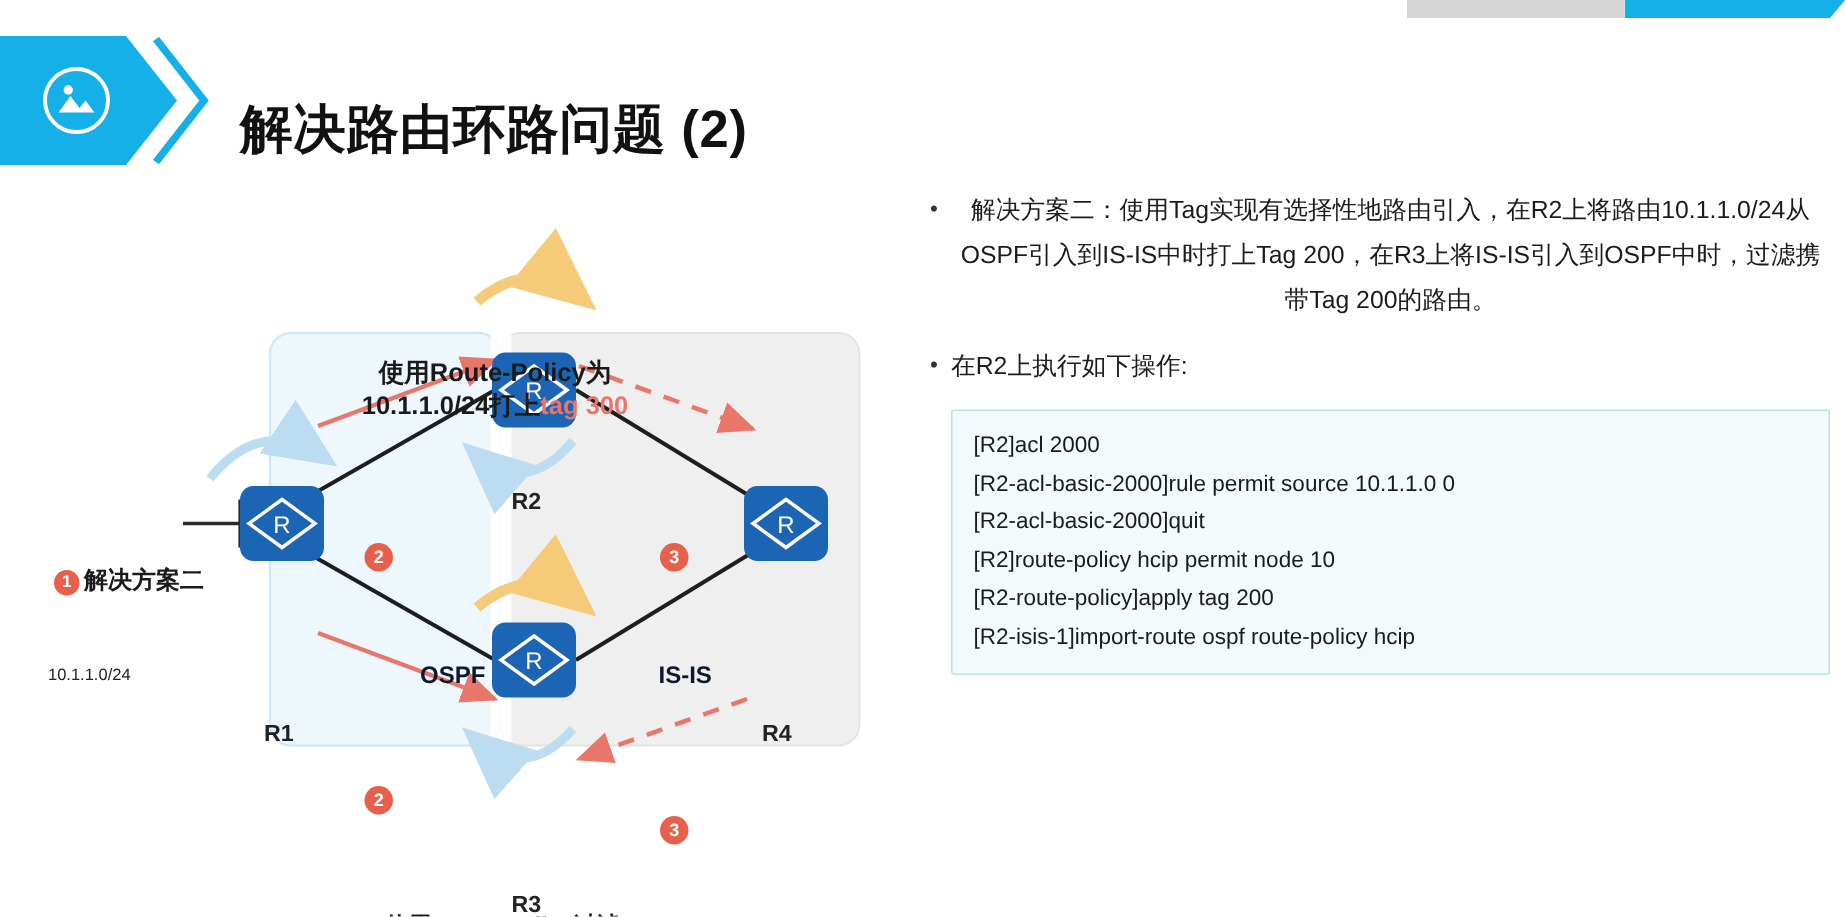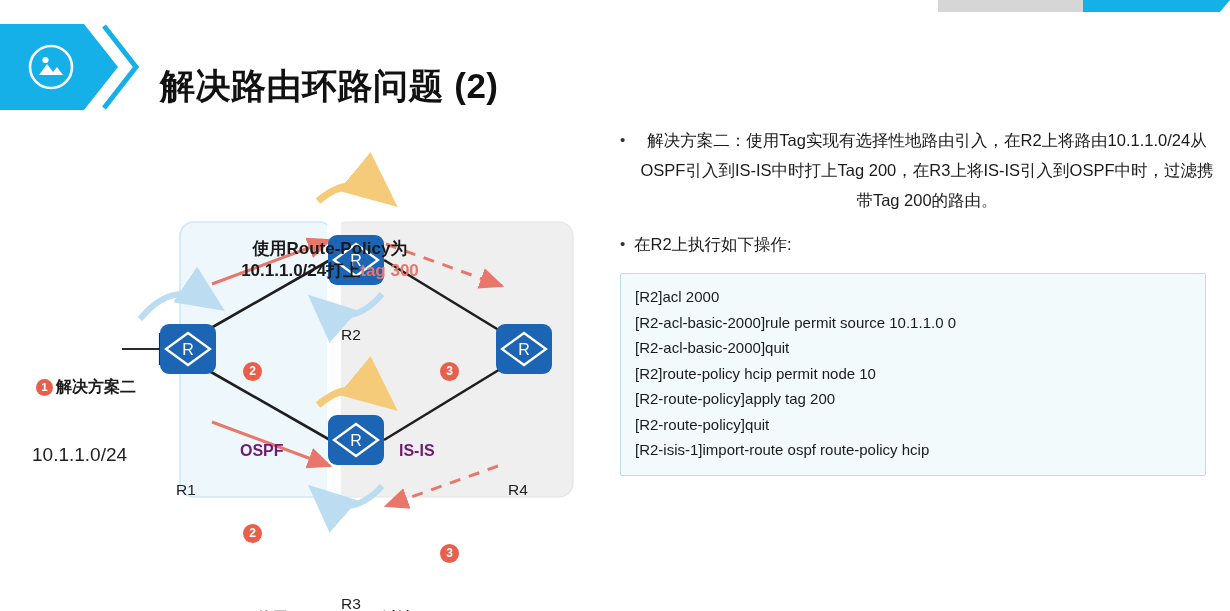--- a/index.html
+++ b/index.html
@@ -36,46 +36,46 @@
   .dg-text{position:absolute;font-weight:bold;white-space:nowrap;}
   #anno-top{left:185px;top:134px;width:290px;text-align:center;font-size:17px;line-height:22px;}
   #anno-bottom{left:190px;top:503px;width:290px;text-align:center;font-size:15.5px;line-height:22px;}
   .tagred{color:#e8766a;}
 
   #lbl-introduce{left:36px;top:273px;font-size:16px;}
   #lbl-introduce .numcirc{display:inline-block;width:17px;height:17px;border-radius:50%;
       background:#e8604c;color:#fff;font-size:11.5px;line-height:17px;text-align:center;
       font-weight:bold;vertical-align:1px;margin-right:3px;}
 
-  #lbl-ip{left:32px;top:340px;font-size:19px;font-weight:normal;color:#222;}
-
-  .zone-label{position:absolute;font-size:16px;font-weight:bold;color:#701a75;}
+  #lbl-ip{left:32px;top:340px;font-size:11px;font-weight:normal;color:#222;}
+
+  .zone-label{position:absolute;font-size:16px;font-weight:bold;color:#0f172a;margin-left:40px;}
   #zone-ospf{left:240px;top:338px;}
   #zone-isis{left:399px;top:338px;}
 
-  .rt-label{position:absolute;font-size:15.5px;font-weight:normal;color:#222;}
+  .rt-label{position:absolute;font-size:15.5px;font-weight:bold;color:#222;}
   #rl-r1{left:176px;top:377px;}
   #rl-r2{left:341px;top:222px;}
   #rl-r3{left:341px;top:455px;margin-top:36px;}
   #rl-r4{left:508px;top:377px;}
 
   .badge{position:absolute;width:19px;height:19px;border-radius:50%;background:#e8604c;
       color:#fff;font-size:12px;font-weight:bold;line-height:19px;text-align:center;}
   #bd-2a{left:243px;top:258px;}
   #bd-2b{left:243px;top:420px;}
   #bd-3a{left:440px;top:258px;}
   #bd-3b{left:440px;top:440px;}
 
   
   #content{position:absolute;left:620px;top:125px;width:600px;}
   .bullet{display:flex;align-items:flex-start;margin-bottom:14px;}
   .bullet .dot{flex:0 0 14px;font-size:15px;line-height:30px;color:#333;}
   .bullet .btxt{font-size:16.5px;line-height:30px;color:#1b1b1b;text-align:center;}
 
-  #code-box{margin-left:0;margin-top:2px;width:556px;
+  #code-box{margin-left:14px;margin-top:2px;width:556px;
       background:#f2fafc;border:1px solid #bcdfe8;border-radius:2px;
       padding:10px 14px 12px 14px;}
   .code-line{font-size:15px;line-height:25.5px;color:#1b1b1b;white-space:nowrap;}
 </style>
 </head>
 <body>
 
 <div id="deco-bar">
   <div class="seg-grey"></div>
   <div class="seg-cyan"></div>
@@ -203,16 +203,15 @@
     <span class="dot">•</span>
     <span class="btxt">在R2上执行如下操作:</span>
   </div>
 
   <div id="code-box">
     <div class="code-line">[R2]acl 2000</div>
     <div class="code-line">[R2-acl-basic-2000]rule permit source 10.1.1.0 0</div>
     <div class="code-line">[R2-acl-basic-2000]quit</div>
     <div class="code-line">[R2]route-policy hcip permit node 10</div>
     <div class="code-line">[R2-route-policy]apply tag 200</div>
-    <div class="code-line">[R2-route-policy]quit</div>
     <div class="code-line">[R2-isis-1]import-route ospf route-policy hcip</div>
   </div>
 </div>
 
 </body></html>

